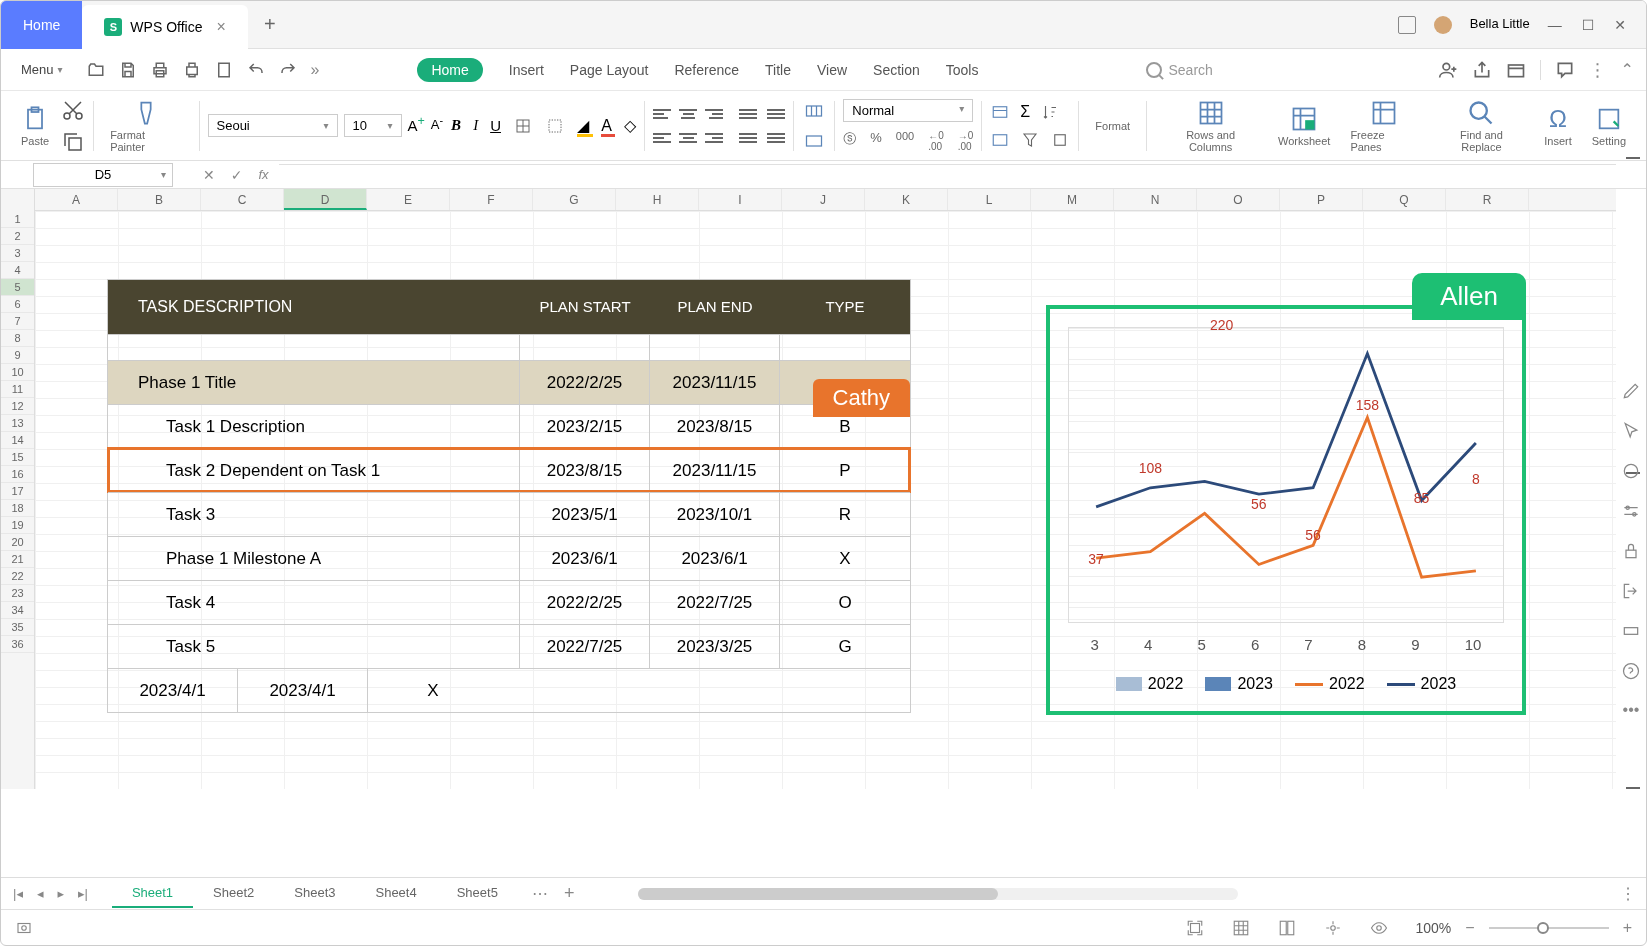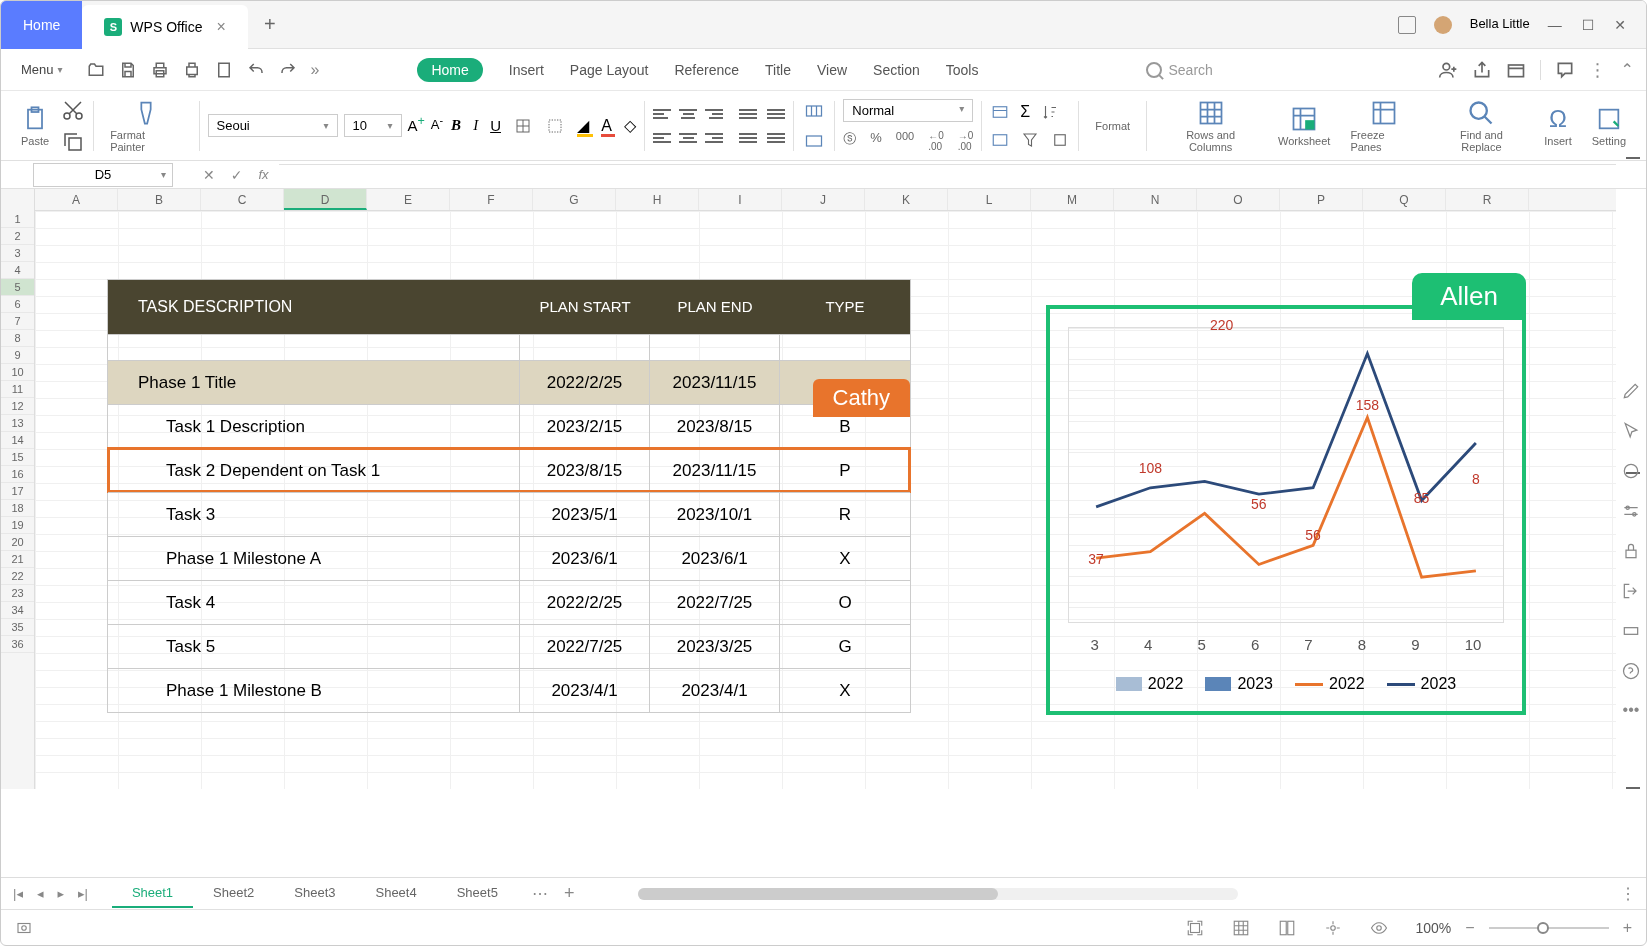--- a/index.html
+++ b/index.html
@@ -543,21 +543,20 @@
             <div class="dtr-c">2022/7/25</div>
             <div class="dtr-c last">O</div>
           </div>
           <div class="dtr task">
             <div class="dtr-c1 indent">Task 5</div>
             <div class="dtr-c">2022/7/25</div>
             <div class="dtr-c">2023/3/25</div>
             <div class="dtr-c last">G</div>
           </div>
           <div class="dtr task">
-            <div class="dtr-c1 indent">Phase 1 Milestone B</div>
             <div class="dtr-c">2023/4/1</div>
             <div class="dtr-c">2023/4/1</div>
             <div class="dtr-c last">X</div>
           </div>
         </div>
     </div>
 
     <div class="chartbox">
       <div class="allen">Allen</div>
       <div class="chart-inner">

